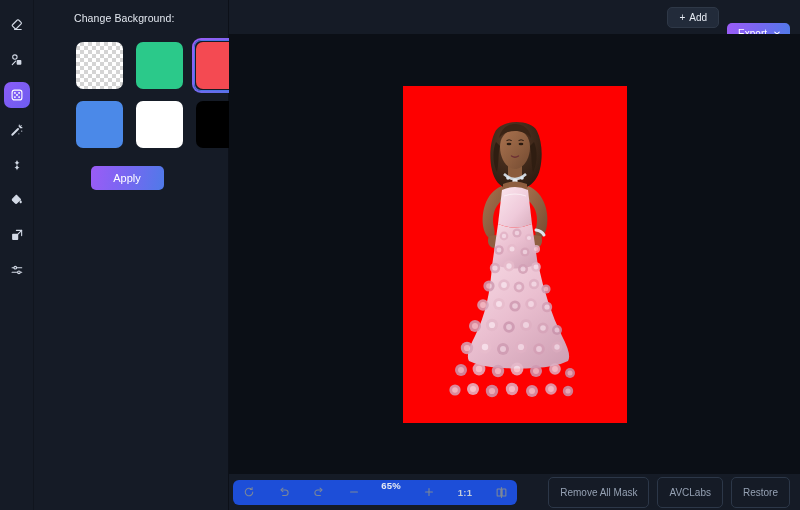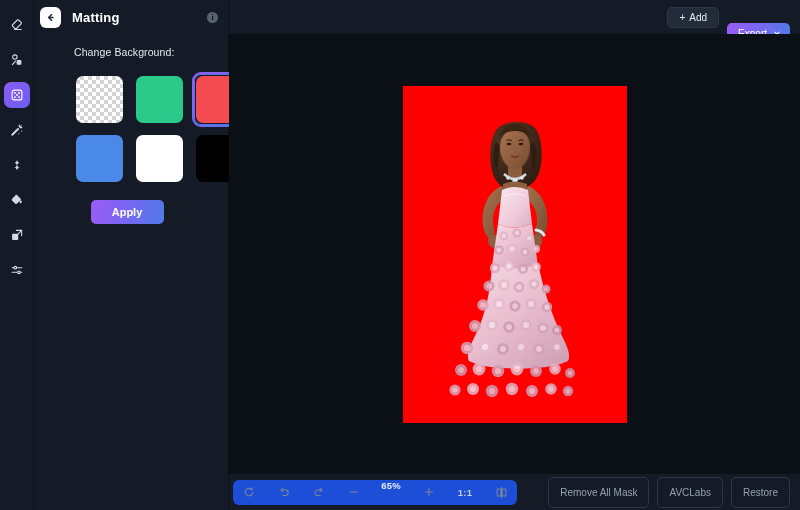--- a/index.html
+++ b/index.html
@@ -143,21 +143,21 @@
       linear-gradient(45deg, #d4d4d4 25%, transparent 25%, transparent 75%, #d4d4d4 75%);
     background-size: 8px 8px;
     background-position: 0 0, 4px 4px;
   }
 
   .apply-row { display: flex; justify-content: center; padding-right: 8px; }
   .apply-btn {
     width: 73px; height: 24px; border-radius: 5px; border: none;
     background: linear-gradient(100deg, #9b5cf6 0%, #7a66f2 45%, #4f7ae8 100%);
     color: #fff; font-size: 11px; font-family: "Liberation Sans", sans-serif;
-    display: flex; align-items: center; justify-content: center; font-weight: bold;
+    display: flex; align-items: center; justify-content: center;
   }
 
   
   .main { flex: 1; display: flex; flex-direction: column; min-width: 0; background: #151b26; }
   .main-head {
     height: 34px; flex: 0 0 34px;
     display: flex; align-items: center; justify-content: flex-end;
     padding-right: 10px; gap: 8px;
   }
   .add-btn {
@@ -291,30 +291,20 @@
       <div class="rail-item">
         <svg width="14" height="14" viewBox="0 0 16 16" fill="none" stroke="currentColor" stroke-width="1.3" stroke-linecap="round">
           <path d="M2.4 5.4h11M2.4 10.6h11"></path>
           <circle cx="6" cy="5.4" r="1.5" fill="#151b26"></circle>
           <circle cx="10.2" cy="10.6" r="1.5" fill="#151b26"></circle>
         </svg>
       </div>
     </div>
 
     <div class="panel">
-      <div class="panel-head">
-        <div class="back-btn">
-          <svg width="11" height="11" viewBox="0 0 12 12" fill="none" stroke="currentColor" stroke-width="1.4" stroke-linecap="round" stroke-linejoin="round">
-            <path d="M7.2 2.8 4 6l3.2 3.2"></path>
-            <path d="M4.1 6h4.6"></path>
-          </svg>
-        </div>
-        <div class="panel-title">Matting</div>
-        <div class="info-icon">i</div>
-      </div>
 
       <div class="panel-body">
         <div class="section-label">Change Background:</div>
 
 
         <div class="swatches">
           <div class="sw-wrap">
             <div class="sw checker"></div>
           </div>
           <div class="sw-wrap">

